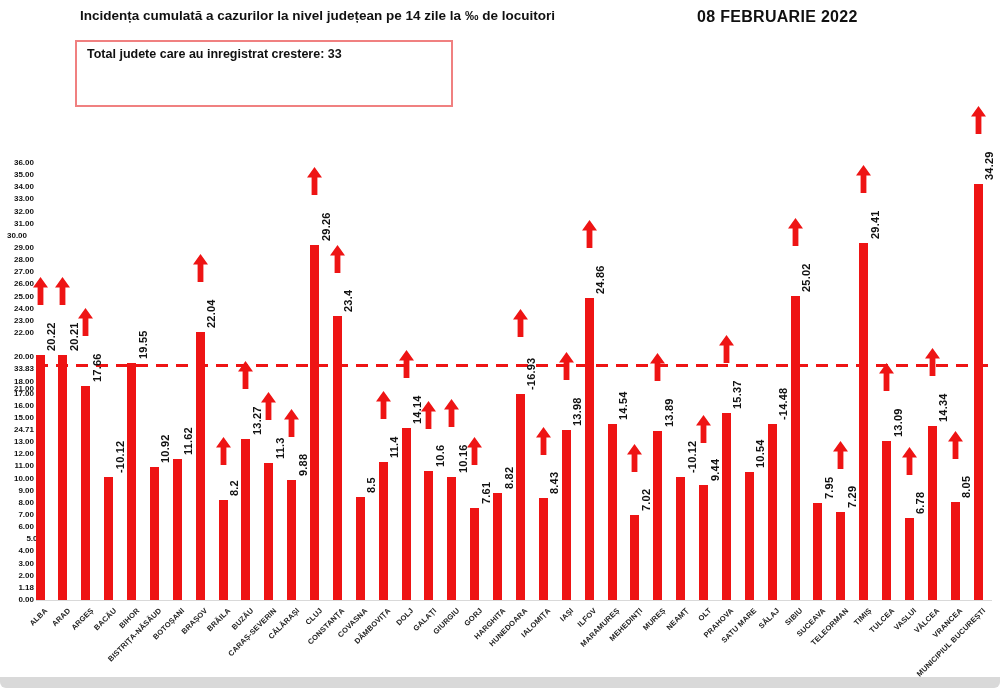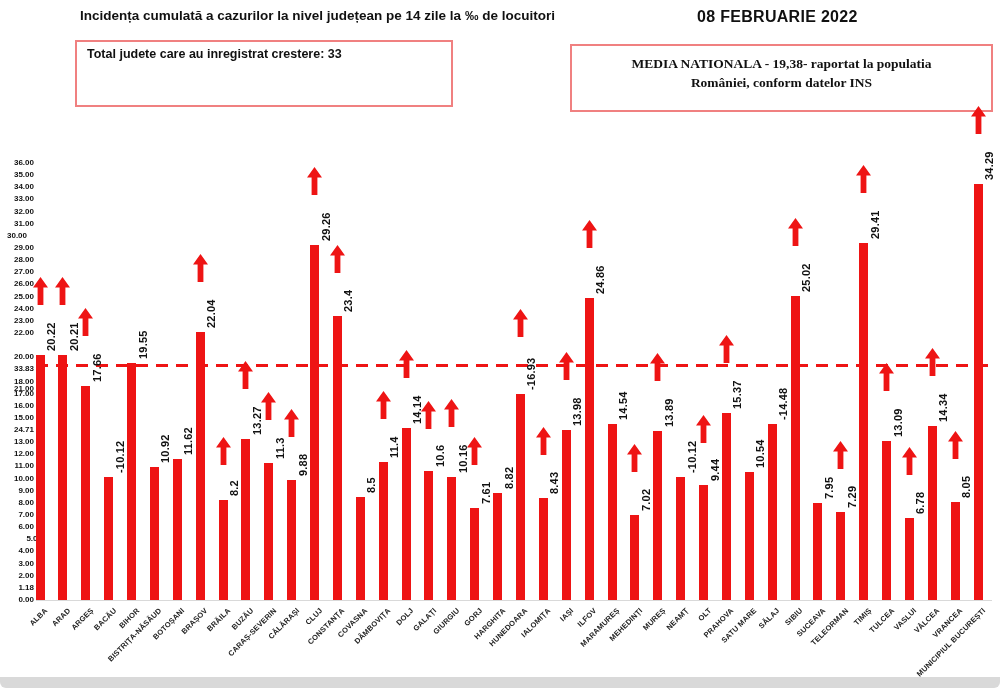--- a/index.html
+++ b/index.html
@@ -67,24 +67,20 @@
 
 <div class="page">
 
   <div class="title">Incidența cumulată a cazurilor la nivel județean pe 14 zile la ‰ de locuitori</div>
   <div class="date">08 FEBRUARIE 2022</div>
 
   <div class="growth-box">
     <div class="txt">Total judete care au inregistrat crestere: 33</div>
   </div>
 
-  <div class="media-box">
-    <span>MEDIA NATIONALA - 19,38-  raportat la populatia</span>
-    <span>României, conform datelor INS</span>
-  </div>
 
   <div class="plot" id="plot">
     <div class="baseline"></div>
   <div class="ytick" style="left: 0px; top: 158px;">36.00</div>
       <div class="ytick" style="left: 0px; top: 170.139px;">35.00</div>
       <div class="ytick" style="left: 0px; top: 182.278px; text-align: right;">34.00</div>
       <div class="ytick" style="left: 0px; top: 194.417px;">33.00</div>
       <div class="ytick" style="left: 0px; top: 206.556px;">32.00</div>
       <div class="ytick" style="left: 0px; top: 218.694px;">31.00</div>
       <div class="ytick" style="left: 0px; top: 230.833px; text-align: center;">30.00</div>

